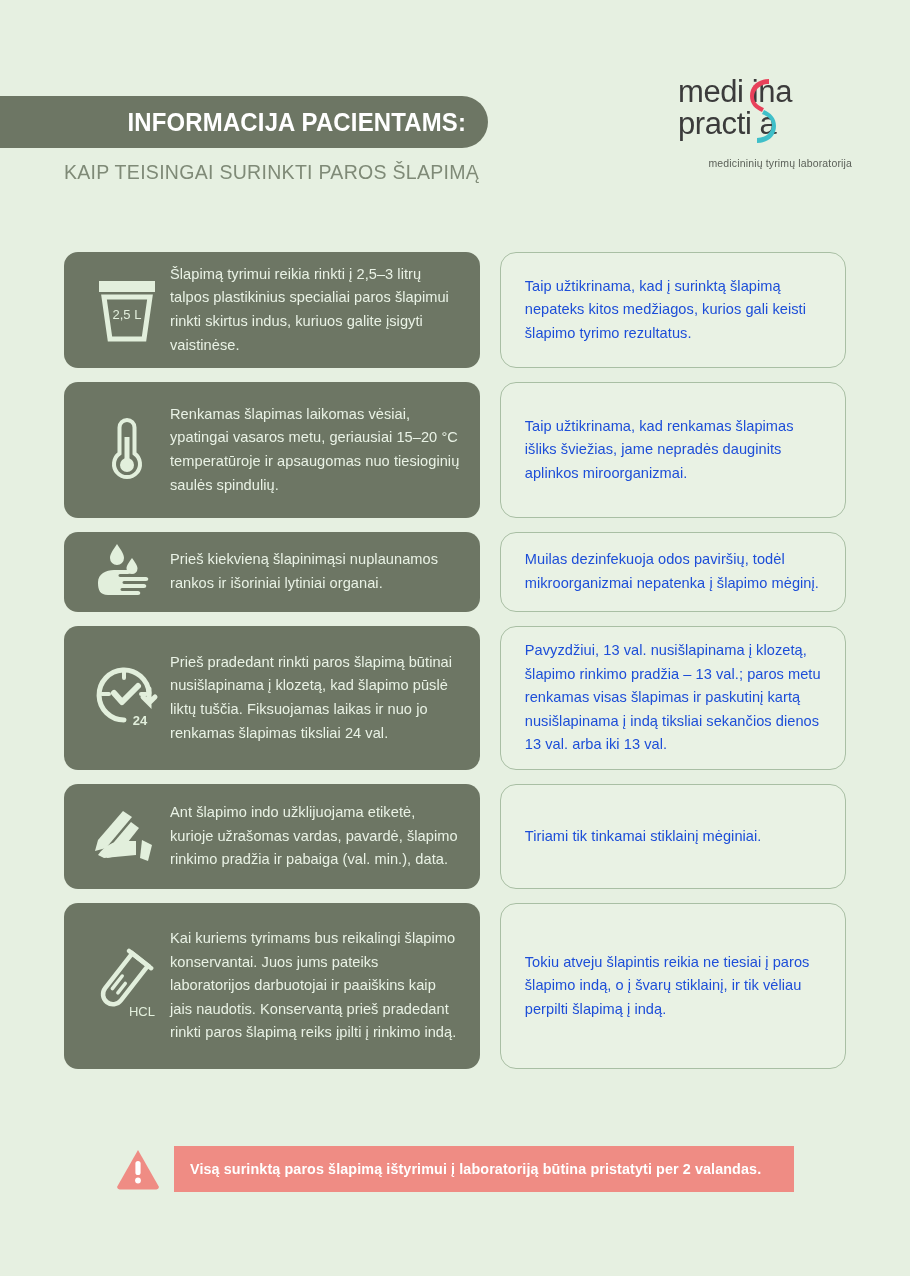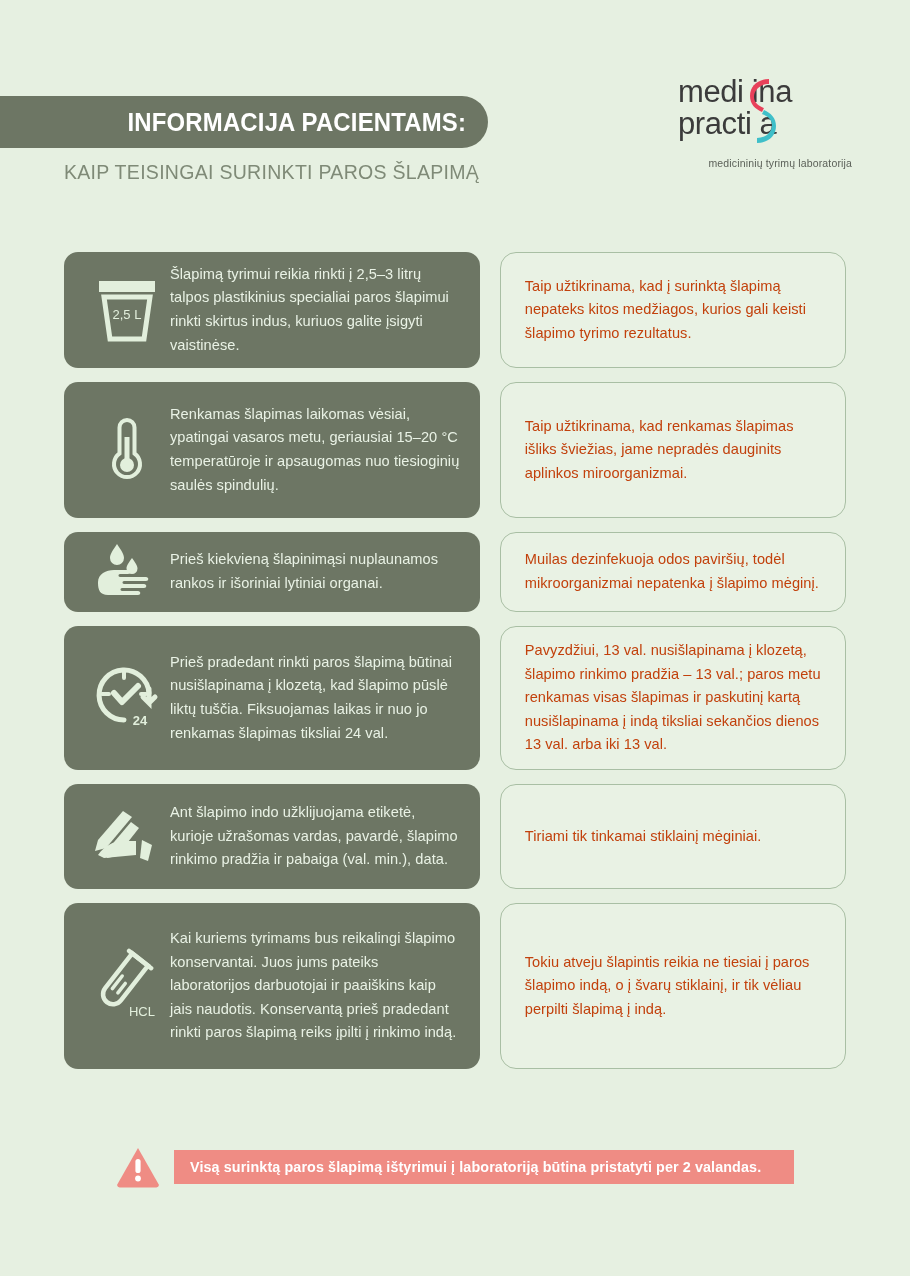--- a/index.html
+++ b/index.html
@@ -125,21 +125,21 @@
   .card-right {
     width: 348px;
     background: #e9f2e4;
     border: 1.4px solid #a9bfa4;
     border-radius: 16px;
     display: flex;
     align-items: center;
     padding: 16px 24px;
   }
   .card-right-text {
-    color: #c2410c;
+    color: #1d4ed8;
     font-size: 14.6px;
     line-height: 1.62;
     letter-spacing: 0.05px;
   }
 
   
   .r1 .card-left, .r1 .card-right { height: 116px; }
   .r2 .card-left, .r2 .card-right { height: 136px; }
   .r3 .card-left, .r3 .card-right { height: 80px; }
   .r4 .card-left, .r4 .card-right { height: 144px; }
@@ -153,21 +153,21 @@
     top: 1146px;
     width: 910px;
     display: flex;
     align-items: center;
     justify-content: center;
     gap: 14px;
   }
   .warn-icon { width: 44px; height: 42px; flex: 0 0 auto; }
   .warn-bar {
     background: #ef8c84;
-    height: 34px;
+    height: 46px;
     display: flex;
     align-items: center;
     padding: 0 16px;
   }
   .warn-text {
     color: #ffffff;
     font-size: 14.8px;
     font-weight: bold;
     letter-spacing: 0.1px;
     white-space: nowrap;

